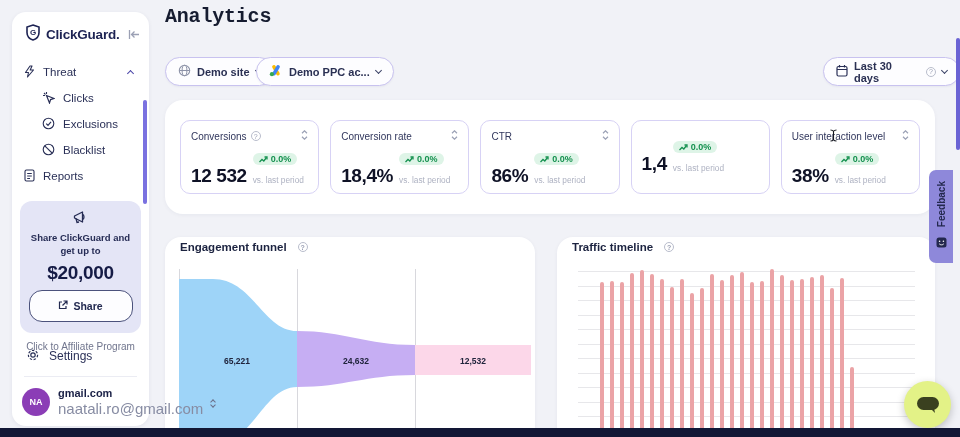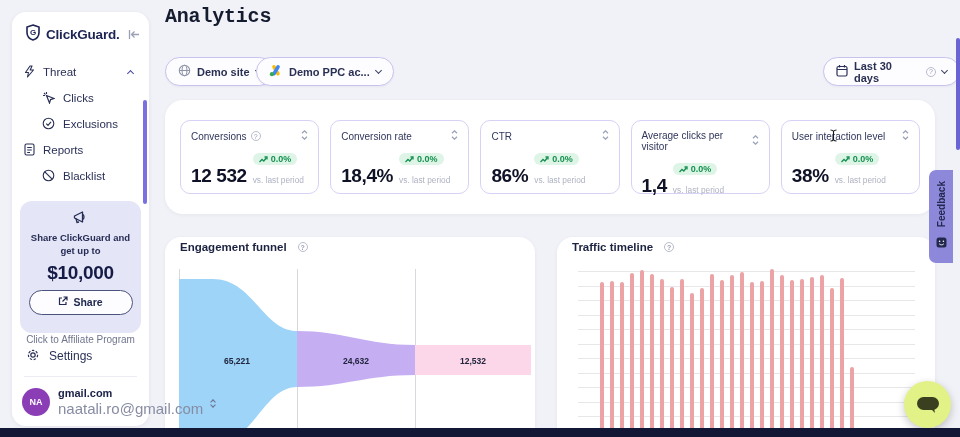--- a/index.html
+++ b/index.html
@@ -17,21 +17,21 @@
   .nav{padding:6px 6px 0 6px;}
   .nav-item{display:flex;align-items:center;gap:8px;height:26px;font-size:11.5px;color:#2a3057;
             border-radius:8px;padding:0 6px;cursor:default;}
   .nav-item .spacer{flex:1;}
   .indent{padding-left:24px;}
   .sb-scroll{position:absolute;right:2px;top:88px;width:4px;height:104px;background:#7a71e0;border-radius:3px;}
   .promo{margin:12px 8px 0 8px;height:132px;background:#e4e5f6;border-radius:12px;text-align:center;
          padding:9px 6px 0 6px;}
   .promo-line{font-size:9.5px;font-weight:bold;color:#262c55;line-height:1.35;margin-top:3px;}
   .promo-amount{font-size:19px;font-weight:bold;color:#151b45;margin:4px 0 6px 0;letter-spacing:-.3px;}
-  .share-btn{display:inline-flex;align-items:center;justify-content:center;gap:5px;width:104px;height:25px;
+  .share-btn{display:inline-flex;align-items:center;justify-content:center;gap:5px;width:104px;height:32px;
              border:1.2px solid #4b527c;border-radius:13px;background:#fdfdff;font-size:10.5px;
              font-weight:bold;color:#222950;cursor:pointer;}
   .promo-foot{font-size:10px;color:#70758d;margin-top:19px;}
   .settings-row{display:flex;align-items:center;gap:9px;margin:12px 0 0 14px;font-size:12px;color:#2a3057;height:22px;}
   .sb-divider{height:1px;background:#ebecf3;margin:9px 12px 0 12px;}
   .account{display:flex;align-items:center;gap:8px;margin:10px 6px 0 10px;}
   .avatar{width:28px;height:28px;border-radius:50%;background:#8b3db6;color:#fff;font-size:9px;font-weight:bold;
           display:flex;align-items:center;justify-content:center;flex:none;}
   .acct-name{font-size:11px;font-weight:bold;color:#1a2046;line-height:1.2;}
   .acct-email{font-size:15px;color:#878ca3;}
@@ -126,53 +126,53 @@
       </div>
       <div class="nav-item indent">
         <span>
           <svg width="13" height="13" viewBox="0 0 13 13">
               <circle cx="6.5" cy="6.5" r="5.3" fill="none" stroke="#2a3057" stroke-width="1.1"></circle>
               <path d="M4.2 6.6 L6 8.3 L9 4.8" fill="none" stroke="#2a3057" stroke-width="1.2"></path>
             </svg>
         </span>
         <span>Exclusions</span>
       </div>
+      <div class="nav-item indent">
+        <span>
+          <svg width="13" height="13" viewBox="0 0 13 13">
+              <circle cx="6.5" cy="6.5" r="5.3" fill="none" stroke="#2a3057" stroke-width="1.1"></circle>
+              <path d="M2.8 2.8 L10.2 10.2" stroke="#2a3057" stroke-width="1.2"></path>
+            </svg>
+        </span>
+        <span>Blacklist</span>
+      </div>
       <div class="nav-item">
         <span>
           <svg width="11" height="13" viewBox="0 0 11 13">
               <rect x="1" y="1" width="9" height="11" rx="1.5" fill="none" stroke="#2a3057" stroke-width="1.1"></rect>
               <path d="M3.2 4.5 H7.8 M3.2 7 H7.8 M3.2 9.5 H6" stroke="#2a3057" stroke-width="1"></path>
             </svg>
         </span>
         <span>Reports</span>
-      </div>
-      <div class="nav-item indent">
-        <span>
-          <svg width="13" height="13" viewBox="0 0 13 13">
-              <circle cx="6.5" cy="6.5" r="5.3" fill="none" stroke="#2a3057" stroke-width="1.1"></circle>
-              <path d="M2.8 2.8 L10.2 10.2" stroke="#2a3057" stroke-width="1.2"></path>
-            </svg>
-        </span>
-        <span>Blacklist</span>
       </div>
     </div>
     <div class="sb-scroll"></div>
 
     <div class="promo">
       <span>
         <svg width="17" height="15" viewBox="0 0 17 15">
             <path d="M2.5 6 L10.5 2 V12 L2.5 8 Z" fill="none" stroke="#262c55" stroke-width="1.3" stroke-linejoin="round"></path>
             <path d="M10.5 4.5 C12.5 5 12.5 9 10.5 9.5 M4 8.5 L5 12.5 L7 12" fill="none" stroke="#262c55" stroke-width="1.3"></path>
           </svg>
       </span>
       <div class="promo-line">
         <div>Share ClickGuard and</div>
         <div>get up to</div>
       </div>
-      <div class="promo-amount">$10,000</div>
+      <div class="promo-amount">$20,000</div>
       <div class="share-btn">
         <span>
           <svg width="10" height="10" viewBox="0 0 10 10">
               <path d="M4 2 H1.5 V8.5 H8 V6" fill="none" stroke="#222950" stroke-width="1.2"></path>
               <path d="M5.5 1 H9 V4.5 M9 1 L4.5 5.5" fill="none" stroke="#222950" stroke-width="1.2"></path>
             </svg>
         </span>
         <span>Share</span>
       </div>
       <div class="promo-foot">Click to Affiliate Program</div>
@@ -300,26 +300,20 @@
                 <path d="M5.5 1 H8 V3.5" fill="none" stroke="#15914f" stroke-width="1.3"></path>
               </svg>
               <span>0.0%</span>
             </span>
           <span class="vs">vs. last period</span>
         </span>
       </div>
     </div>
 
     <div class="kpi-card">
-      <div class="kpi-head">
-        <span>Average clicks per visitor</span>
-        <span class="sort"><svg width="7" height="10" viewBox="0 0 7 10">
-              <path d="M1 3.2 L3.5 0.8 L6 3.2 M1 6.8 L3.5 9.2 L6 6.8" fill="none" stroke="#9aa0b5" stroke-width="1.2"></path>
-            </svg></span>
-      </div>
       <div class="kpi-body">
         <span class="kpi-value">1,4</span>
         <span class="kpi-right">
           <span class="badge">
               <svg width="9" height="7" viewBox="0 0 9 7">
                 <path d="M0.5 6 L3 3.5 L4.8 5 L7.5 1.5" fill="none" stroke="#15914f" stroke-width="1.3"></path>
                 <path d="M5.5 1 H8 V3.5" fill="none" stroke="#15914f" stroke-width="1.3"></path>
               </svg>
               <span>0.0%</span>
             </span>

